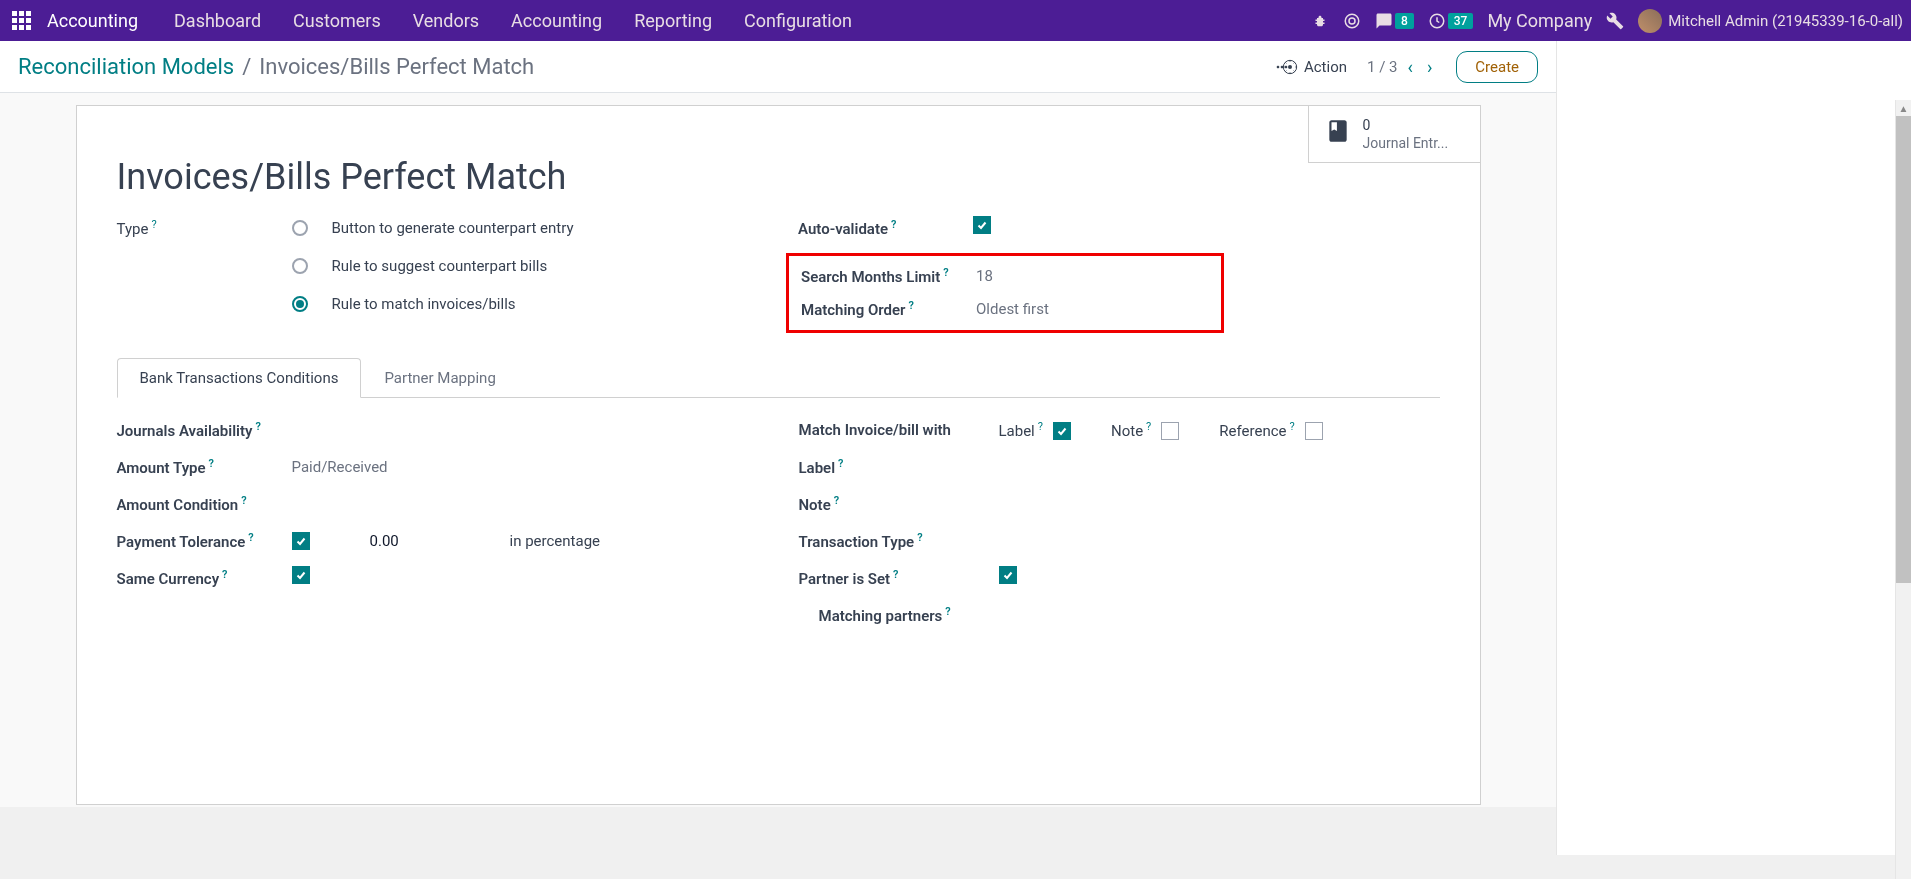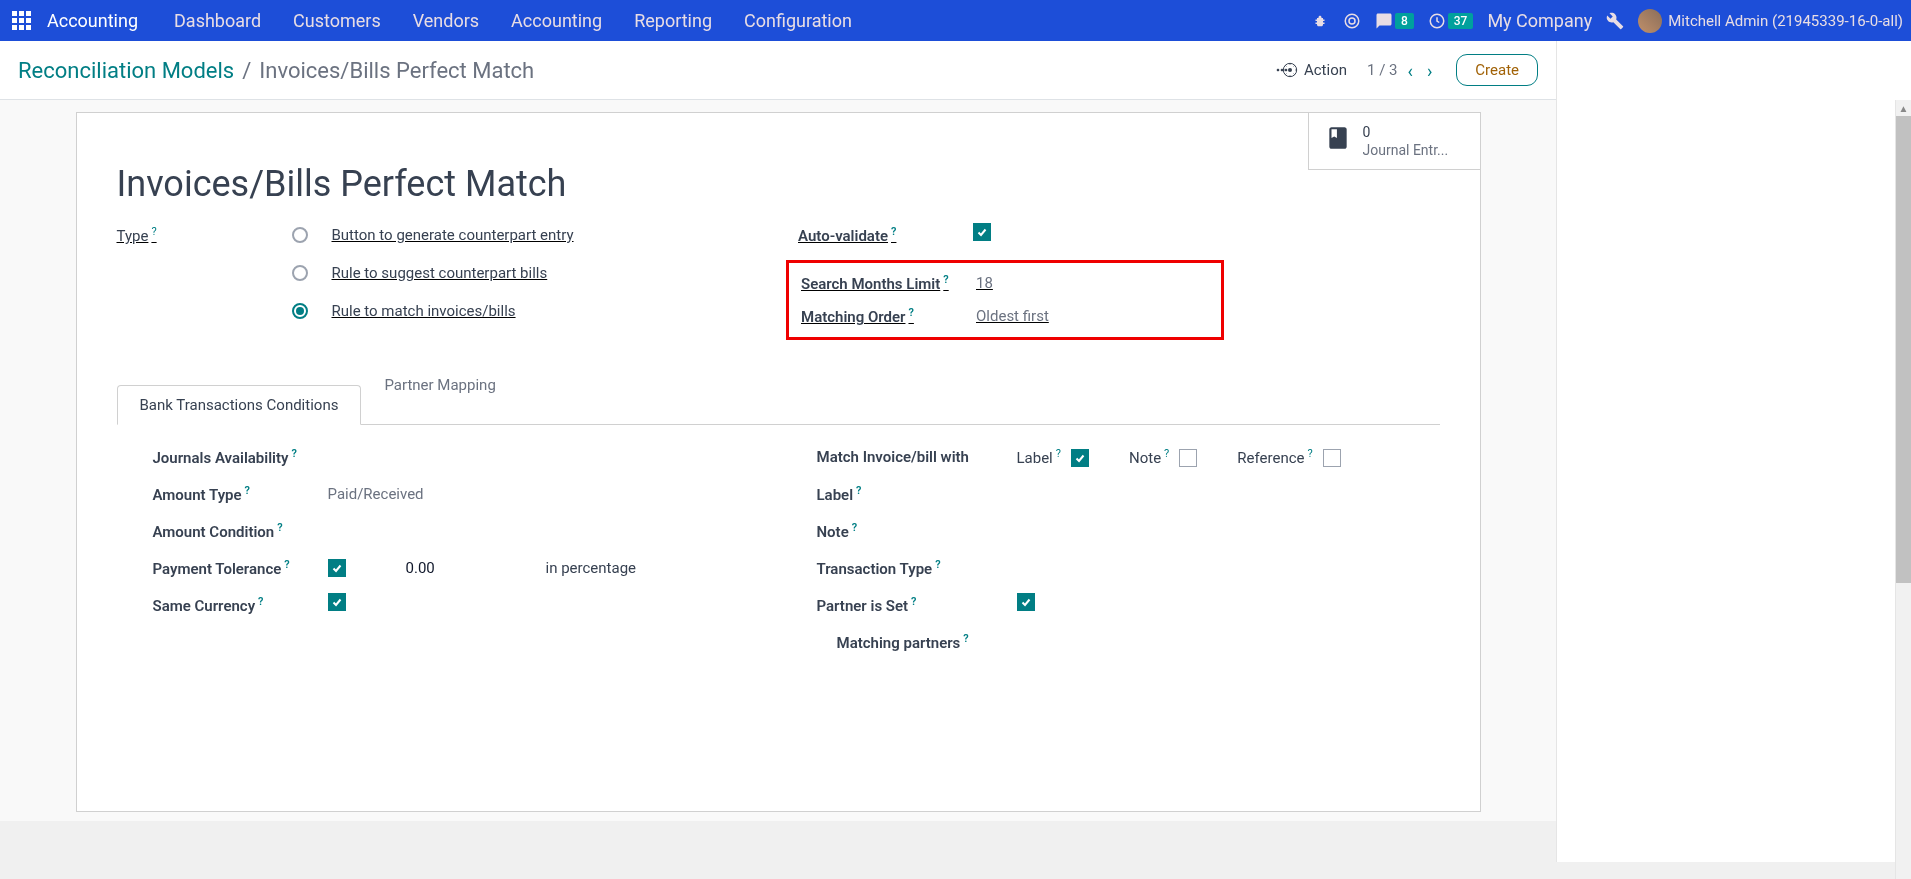--- a/index.html
+++ b/index.html
@@ -1,32 +1,32 @@
 <!DOCTYPE html>
 <html><head>
 <meta charset="utf-8">
 <style>
 * { margin: 0; padding: 0; box-sizing: border-box; font-family: -apple-system, BlinkMacSystemFont, "Segoe UI", Roboto, sans-serif; }
 body { background: #f0f0f0; width: 1911px; height: 879px; overflow: hidden; position: relative; }
 
 
-.navbar { height: 41px; background: #1d4ed8; display: flex; align-items: center; padding: 0 8px; color: #e8dde4; font-size: 15px; }
+.navbar { height: 41px; background: #4c1d95; display: flex; align-items: center; padding: 0 8px; color: #e8dde4; font-size: 15px; }
 .navbar .nav-left { display: flex; align-items: center; gap: 4px; }
 .apps-grid { display: grid; grid-template-columns: repeat(3, 5px); grid-template-rows: repeat(3, 5px); gap: 2px; margin-right: 12px; margin-left: 4px; }
 .apps-grid span { width: 5px; height: 5px; background: #fff; }
 .navbar .app-title { color: #fff; font-size: 18px; font-weight: 400; margin-right: 18px; }
 .navbar .nav-link { color: #e8dde4; padding: 10px 14px; cursor: pointer; font-size: 18px; }
 .navbar .nav-right { margin-left: auto; display: flex; align-items: center; gap: 14px; }
 .navbar .nav-icon { color: #e8dde4; cursor: pointer; display: flex; align-items: center; position: relative; }
 .badge-teal { background: #00a09d; color: #fff; font-size: 12px; padding: 1px 6px; border-radius: 2px; font-weight: 500; margin-left: 2px; }
 .avatar { width: 24px; height: 24px; border-radius: 50%; background: linear-gradient(45deg, #c0906a, #8a6d5a); display: inline-block; margin-right: 6px; }
 .user-section { display: flex; align-items: center; cursor: pointer; color: #e8dde4; }
 
 
-.control-panel { background: #fff; border-bottom: 1px solid #dee2e6; padding: 17px 18px; display: flex; align-items: center; height: 59px; width: 1556px; }
+.control-panel { background: #fff; border-bottom: 1px solid #dee2e6; padding: 17px 18px; display: flex; align-items: center; height: 52px; width: 1556px; }
 .breadcrumb { font-size: 22px; color: #374151; display: flex; align-items: center; gap: 8px; }
 .breadcrumb .link { color: #017e84; cursor: pointer; }
 .breadcrumb .sep { color: #6b7280; }
 .breadcrumb .current { color: #6b7280; }
 .control-right { margin-left: auto; display: flex; align-items: center; gap: 20px; }
 .action-btn { display: flex; align-items: center; gap: 6px; color: #374151; cursor: pointer; font-size: 15px; }
 .pager { color: #6b7280; font-size: 15px; display: flex; align-items: center; gap: 6px; }
 .pager-arrow { cursor: pointer; color: #017e84; font-size: 18px; padding: 0 4px; }
 .create-btn { border: 1px solid #017e84; color: #a16207; background: #fff; padding: 6px 18px; font-size: 15px; cursor: pointer; border-radius: 11px; }
 
@@ -37,21 +37,21 @@
 .statbar .stat-icon { font-size: 24px; color: #374151; }
 .statbar .stat-text { font-size: 14px; color: #374151; line-height: 1.3; }
 .statbar .stat-text .count { display: block; }
 .statbar .stat-text .label { color: #6b7280; white-space: nowrap; overflow: hidden; text-overflow: ellipsis; max-width: 100px; display: block; }
 
 .sheet-body { padding: 26px 40px; }
 .name-label { font-size: 15px; color: #374151; text-align: right; }
 .name-value { font-size: 36px; color: #374151; margin-top: 4px; font-weight: 400; }
 .help-q { color: #017e84; font-size: 11px; vertical-align: super; cursor: pointer; margin-left: 3px; }
 
-.form-row { display: flex; gap: 40px; margin-top: 18px; text-decoration: underline; }
+.form-row { display: flex; gap: 40px; margin-top: 18px; }
 .form-col { flex: 1; }
 .field { display: flex; align-items: flex-start; margin-bottom: 12px; font-size: 15px; }
 .field-label { width: 175px; color: #374151; line-height: 1.6; }
 .field-label.bold { font-weight: 600; }
 .field-value { flex: 1; color: #6b7280; line-height: 1.6; }
 
 .radio-group { display: flex; flex-direction: column; gap: 14px; }
 .radio-item { display: flex; align-items: center; gap: 24px; color: #374151; font-size: 15px; }
 .radio-circle { width: 16px; height: 16px; border: 2px solid #9ca3af; border-radius: 50%; display: flex; align-items: center; justify-content: center; flex-shrink: 0; }
 .radio-circle.checked { border-color: #017e84; }
@@ -60,24 +60,24 @@
 .checkbox { width: 18px; height: 18px; background: #017e84; display: flex; align-items: center; justify-content: center; flex-shrink: 0; }
 .checkbox.unchecked { background: #fff; border: 1px solid #9ca3af; }
 .checkbox svg { width: 12px; height: 12px; }
 
 .highlight-box { border: 3px solid #ef0000; padding: 8px 12px; margin-top: 8px; margin-left: -12px; width: 438px; }
 .highlight-box .field { margin-bottom: 8px; }
 
 
 .tabs { border-bottom: 1px solid #d0d0d0; margin-top: 24px; display: flex; }
 .tab { padding: 10px 22px; font-size: 15px; color: #6b7280; cursor: pointer; border: 1px solid transparent; border-bottom: none; position: relative; top: 1px; }
-.tab.active { border-color: #d0d0d0; border-bottom: 1px solid #fff; background: #fff; color: #374151; border-radius: 4px 4px 0 0; margin-top: 20px; }
+.tab.active { border-color: #d0d0d0; border-bottom: 1px solid #fff; background: #fff; color: #374151; border-radius: 4px 4px 0 0; }
 
 .tab-content { padding: 20px 0; }
-.tab-row { display: flex; gap: 41px; margin-left: 36px; }
+.tab-row { display: flex; gap: 41px; }
 .tab-col { flex: 1; }
 .match-opts { display: flex; align-items: center; gap: 40px; flex-wrap: wrap; }
 .match-opt { display: flex; align-items: center; gap: 10px; }
 .match-opt-label { color: #374151; font-size: 15px; }
 
 
 .scrollbar-track { position: absolute; right: 0; top: 100px; width: 16px; height: calc(100% - 100px); background: #f1f1f1; border-left: 1px solid #e5e5e5; }
 .scrollbar-thumb { background: #c1c1c1; width: 100%; height: 60%; }
 .scrollbar-arrow { height: 16px; display: flex; align-items: center; justify-content: center; color: #888; font-size: 10px; cursor: pointer; }
 

